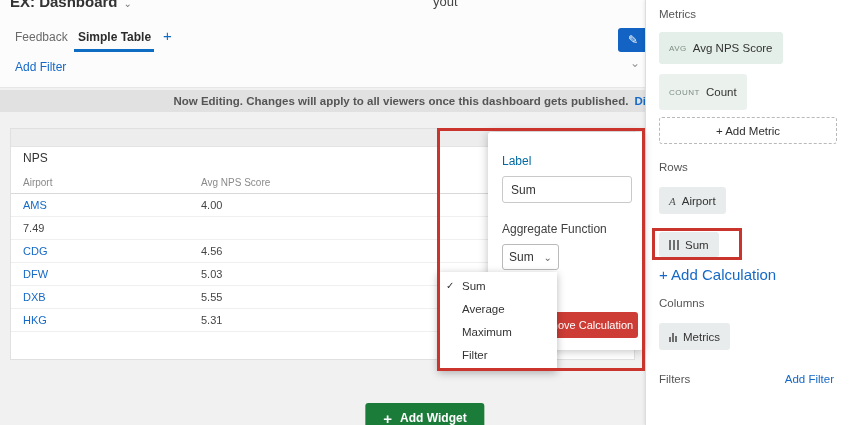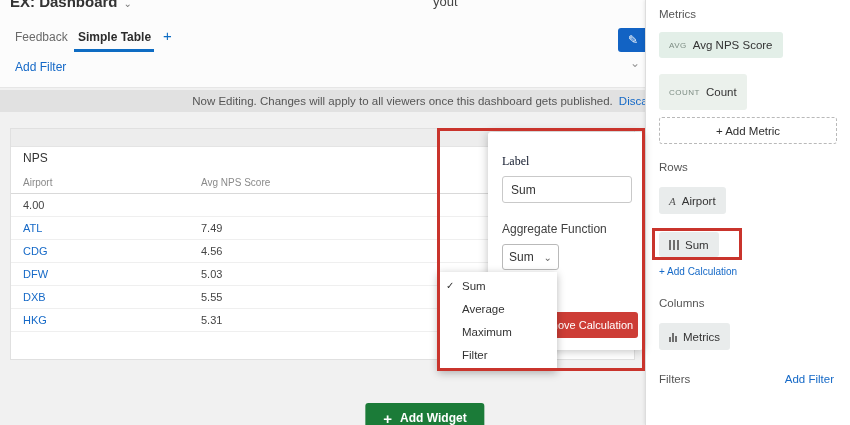--- a/index.html
+++ b/index.html
@@ -19,37 +19,37 @@
   .tab.active { color:#2c2c2c; font-weight:bold; }
   .tab-underline { position:absolute; left:74px; top:49px; width:80px; height:3px; background:#0e6cc3; }
   .tab-add { position:absolute; left:163px; top:27px; font-size:15px; color:#0e6cc3; cursor:pointer; }
   .edit-btn { position:absolute; left:618px; top:28px; width:30px; height:24px; background:#1263c4; border-radius:3px;
               color:#fff; font-size:12px; display:flex; align-items:center; justify-content:center; cursor:pointer; }
   .add-filter-link { position:absolute; left:15px; top:60px; font-size:12px; color:#1569c7; }
   .filter-caret { position:absolute; left:630px; top:56px; color:#999; font-size:12px; cursor:pointer; }
 
   
   .banner { position:absolute; left:0; top:90px; width:850px; height:22px; background:#e1e1e1;
-            display:flex; align-items:center; justify-content:center; font-size:11.5px; color:#555; }
+            display:flex; align-items:center; justify-content:center; font-size:11.5px; color:#555;font-weight:bold; }
   .banner a { color:#1569c7; margin-left:6px; }
 
   
   .widget { position:absolute; left:10px; top:128px; width:625px; height:232px; background:#fff; border:1px solid #e0e0e0; }
   .widget-toolbar { height:18px; background:#ededed; border-bottom:1px solid #e4e4e4; }
   .widget-title { padding:4px 12px 8px; font-size:12px; color:#333; }
   .t-head { display:flex; padding:4px 12px 5px; border-bottom:1px solid #d9d9d9; font-size:10px; color:#8a8a8a; }
   .t-row { display:flex; padding:5px 12px; border-bottom:1px solid #efefef; font-size:11px; color:#444; }
   .c1 { width:178px; }
   .c2 { flex:1; }
   .t-row .c1 a { color:#1569c7; }
 
   
   .popup { position:absolute; left:488px; top:132px; width:155px; height:218px; background:#fff;
            border-radius:3px; box-shadow:0 1px 10px rgba(0,0,0,0.25); z-index:50; }
-  .popup-label { position:absolute; left:14px; top:22px; font-size:12px; color:#0f172a;font-family:Liberation Serif, serif; }
+  .popup-label { position:absolute; left:14px; top:22px; font-size:12px; color:#0369a1; }
   .popup-input { position:absolute; left:14px; top:44px; width:130px; height:27px; border:1px solid #c9c9c9;
                  border-radius:3px; font-size:12px; color:#333; padding:0 8px; font-family:"Liberation Sans",sans-serif; }
   .popup-agg-label { position:absolute; left:14px; top:90px; font-size:12px; color:#404040; }
   .popup-select { position:absolute; left:14px; top:112px; width:57px; height:26px; border:1px solid #b9b9b9;
                   border-radius:3px; background:#fff; display:flex; align-items:center; justify-content:space-between;
                   padding:0 6px; font-size:12px; color:#333; cursor:pointer; }
   .popup-select .caret { font-size:10px; color:#666; }
   .remove-btn { position:absolute; left:42px; top:180px; width:108px; height:26px; background:#cd3d36; color:#fff;
                 font-size:11px; border:none; border-radius:3px; display:flex; align-items:center; justify-content:center;
                 cursor:pointer; font-family:"Liberation Sans",sans-serif; }
@@ -65,36 +65,36 @@
            z-index:90; pointer-events:none; }
   .anno2 { position:absolute; left:652px; top:228px; width:90px; height:32px; border:3px solid #c9342c;
            z-index:90; pointer-events:none; }
 
   
   .sidebar { position:absolute; left:645px; top:0; width:205px; height:425px; background:#fff;
              border-left:1px solid #ddd; box-shadow:-1px 0 3px rgba(0,0,0,0.08); z-index:20; }
   .sb-label { position:absolute; left:13px; font-size:11.5px; color:#555; }
   .chip { position:absolute; left:13px; height:27px; background:#e9ecec; border-radius:3px;
           display:inline-flex; align-items:center; padding:0 10px; font-size:11.5px; color:#333; gap:6px; cursor:grab; }
-  .chip.metric1 { top:32px; height:26px; background:#e3efe8; }
+  .chip.metric1 { top:32px; height:32px; background:#e3efe8; }
   .chip.metric2 { top:74px; height:36px; background:#ebf1ec; }
   .chip-prefix { font-size:8px; color:#7d8d84; letter-spacing:0.5px; }
   .add-metric-btn { position:absolute; left:13px; top:117px; width:178px; height:27px; border:1px dashed #b9b9b9;
                     border-radius:3px; background:#fff; font-size:11.5px; color:#2f2f2f; display:flex;
                     align-items:center; justify-content:center; cursor:pointer; font-family:"Liberation Sans",sans-serif; }
   .chip.airport { top:187px; }
   .chip.sum { top:232px; height:25px; }
   .chip.metrics-col { top:323px; }
   .field-icon { font-size:11px; color:#555; font-style:italic; font-family:"Liberation Serif",serif; }
   .calc-icon { display:inline-flex; align-items:flex-end; gap:2px; height:10px; }
   .calc-icon i { width:2px; height:10px; background:#6f6f6f; display:block; }
   .bar-icon { display:inline-flex; align-items:flex-end; gap:1px; height:10px; }
   .bar-icon i { width:2px; background:#6f6f6f; display:block; }
   .bar-icon i:nth-child(1){height:5px;} .bar-icon i:nth-child(2){height:9px;} .bar-icon i:nth-child(3){height:6px;}
-  .add-calc-link { position:absolute; left:13px; top:266px; font-size:10px; color:#1569c7; }
+  .add-calc-link { position:absolute; left:13px; top:266px; font-size:15px; color:#1569c7; }
   .add-filter-side { position:absolute; right:16px; top:373px; font-size:11.5px; color:#1569c7; }
 
   
   .add-widget-btn { position:absolute; left:50%; top:403px; transform:translateX(-50%); height:30px; padding:0 18px;
                     background:#1b7b38; color:#fff; font-size:12px; font-weight:bold; border:none; border-radius:3px;
                     display:flex; align-items:center; gap:8px; cursor:pointer; z-index:10;
                     font-family:"Liberation Sans",sans-serif; }
   .add-widget-btn .plus { font-size:15px; }
 </style>
 </head>
@@ -122,24 +122,24 @@
   </div>
 
   <div class="widget">
     <div class="widget-toolbar"></div>
     <div class="widget-title">NPS</div>
     <div class="t-head">
       <div class="c1">Airport</div>
       <div class="c2">Avg NPS Score</div>
     </div>
     <div class="t-row">
+      <div class="c1"><a>AMS</a></div>
       <div class="c2">4.00</div>
     </div>
     <div class="t-row">
-      <div class="c1"><a>ATL</a></div>
       <div class="c2">7.49</div>
     </div>
     <div class="t-row">
       <div class="c1"><a>CDG</a></div>
       <div class="c2">4.56</div>
     </div>
     <div class="t-row">
       <div class="c1"><a>DFW</a></div>
       <div class="c2">5.03</div>
     </div>

